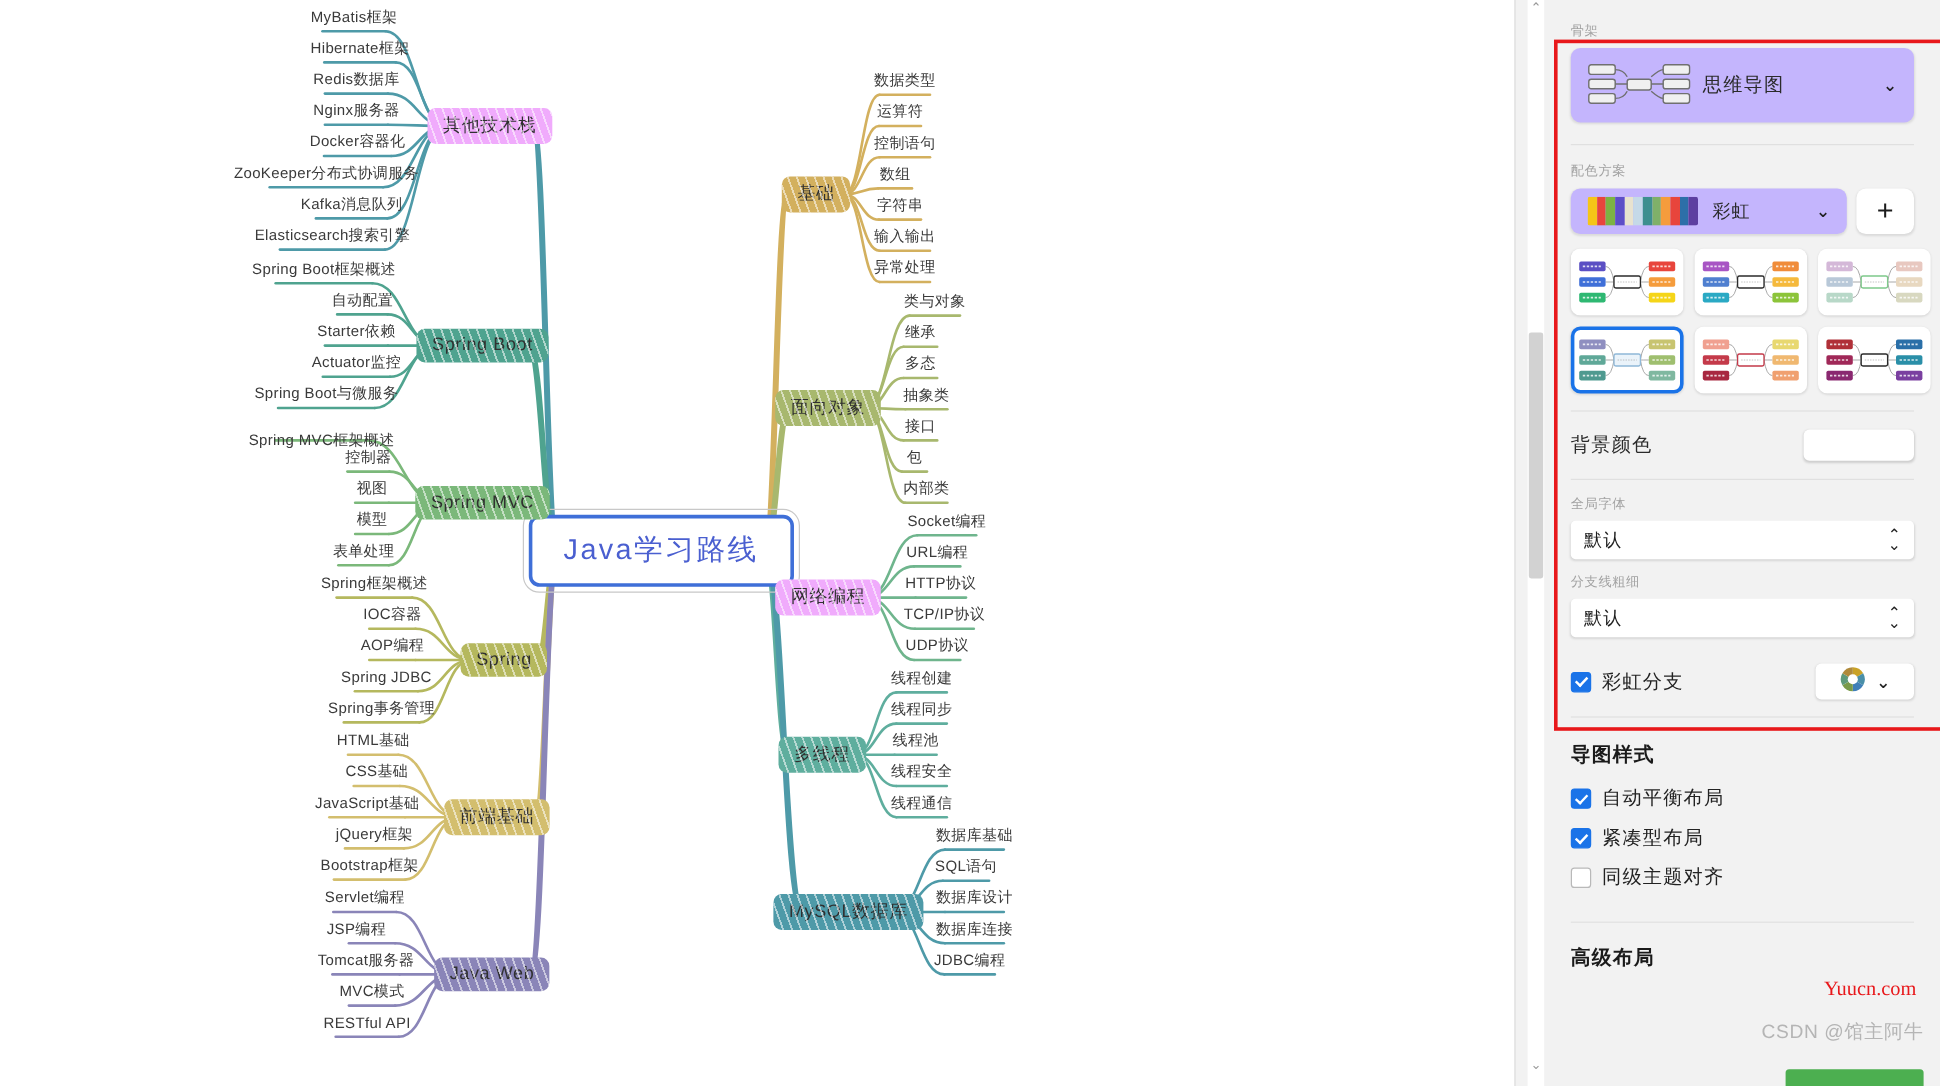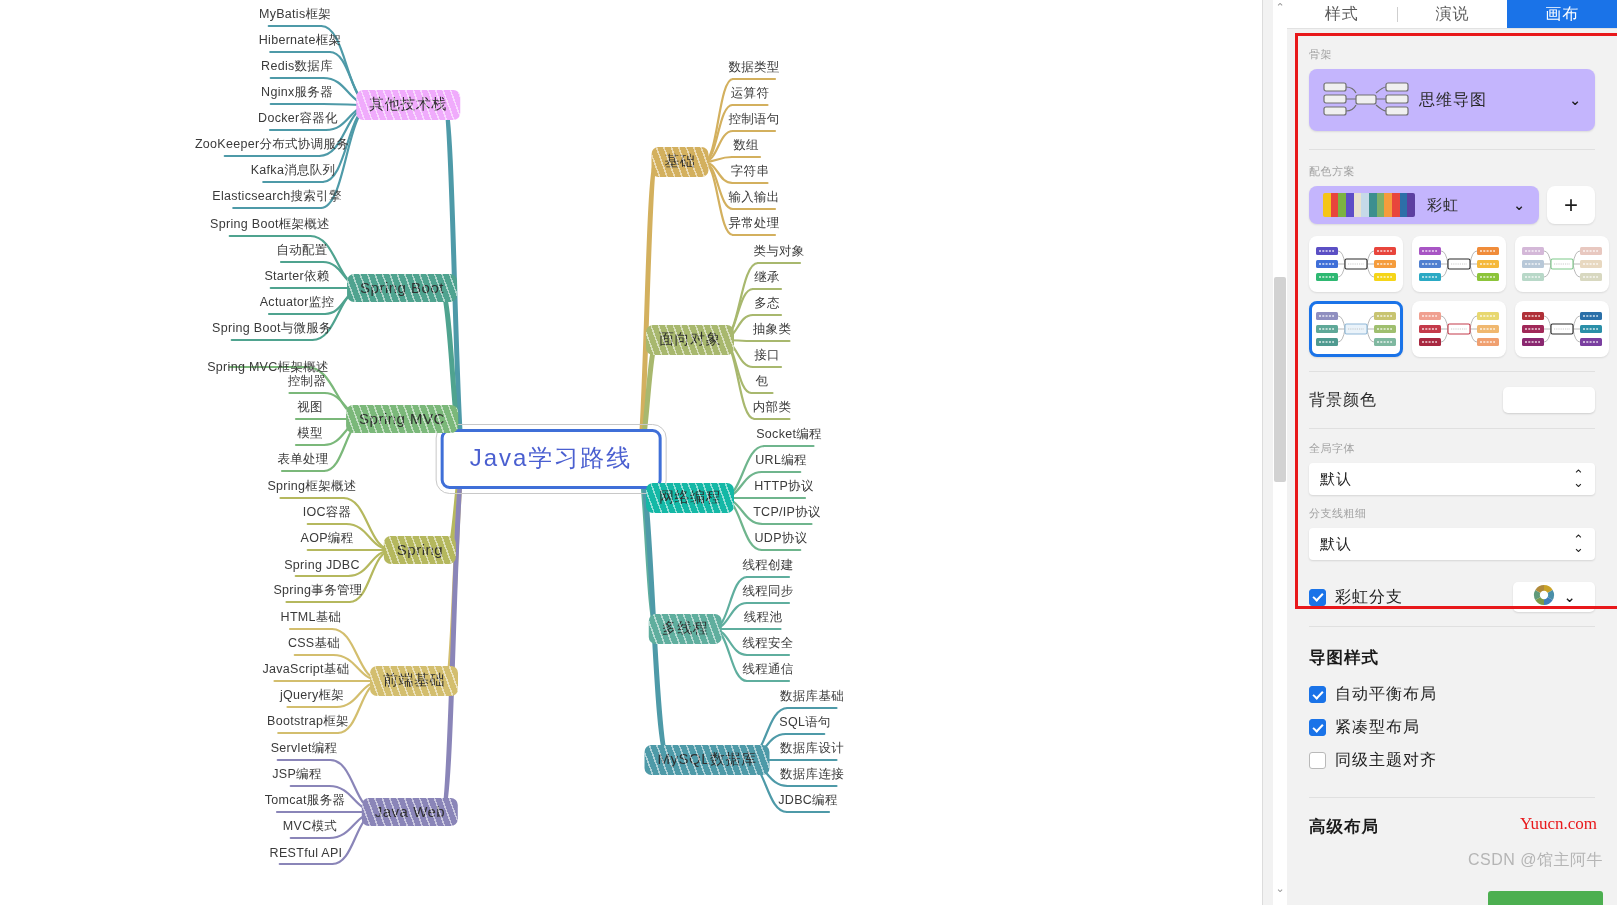--- a/index.html
+++ b/index.html
@@ -522,21 +522,21 @@
         <div class="node" style="left: 767px; top: 357px;">
           <div class="leaf">接口</div>
         </div>
         <div class="node" style="left: 762px; top: 383px;">
           <div class="leaf">包</div>
         </div>
         <div class="node" style="left: 772px; top: 409px;">
           <div class="leaf">内部类</div>
         </div>
         <div class="node" style="left: 690px; top: 498px;">
-          <div class="topic" style="background: #14b8a6;">网络编程</div>
+          <div class="topic" style="background: #f0abfc;">网络编程</div>
         </div>
         <div class="node" style="left: 789px; top: 436px;">
           <div class="leaf">Socket编程</div>
         </div>
         <div class="node" style="left: 781px; top: 462px;">
           <div class="leaf">URL编程</div>
         </div>
         <div class="node" style="left: 784px; top: 488px;">
           <div class="leaf">HTTP协议</div>
         </div>
@@ -587,26 +587,20 @@
 
   <div id="panel">
 
     <div id="panel-scroll-track"></div>
     <div class="scroll-arrow up">⌃</div>
     <div class="scroll-arrow down">⌄</div>
     <div id="panel-scroll-thumb"></div>
 
     <div id="panel-inner">
 
-      <div id="tabs">
-        <div class="tab">样式</div>
-        <div class="tab-div"></div>
-        <div class="tab">演说</div>
-        <div class="tab active">画布</div>
-      </div>
 
       <div id="redbox"></div>
 
       <div class="sect" style="padding-top:18px;">
         <div class="sect-label">骨架</div>
         <div class="combo">
           <span id="skeleton-icon">
             <svg viewBox="0 0 86 40">
               <g fill="#f0f0f0" stroke="#707070" stroke-width="1.2">
                 <rect x="1" y="3" width="22" height="8" rx="2"></rect>

